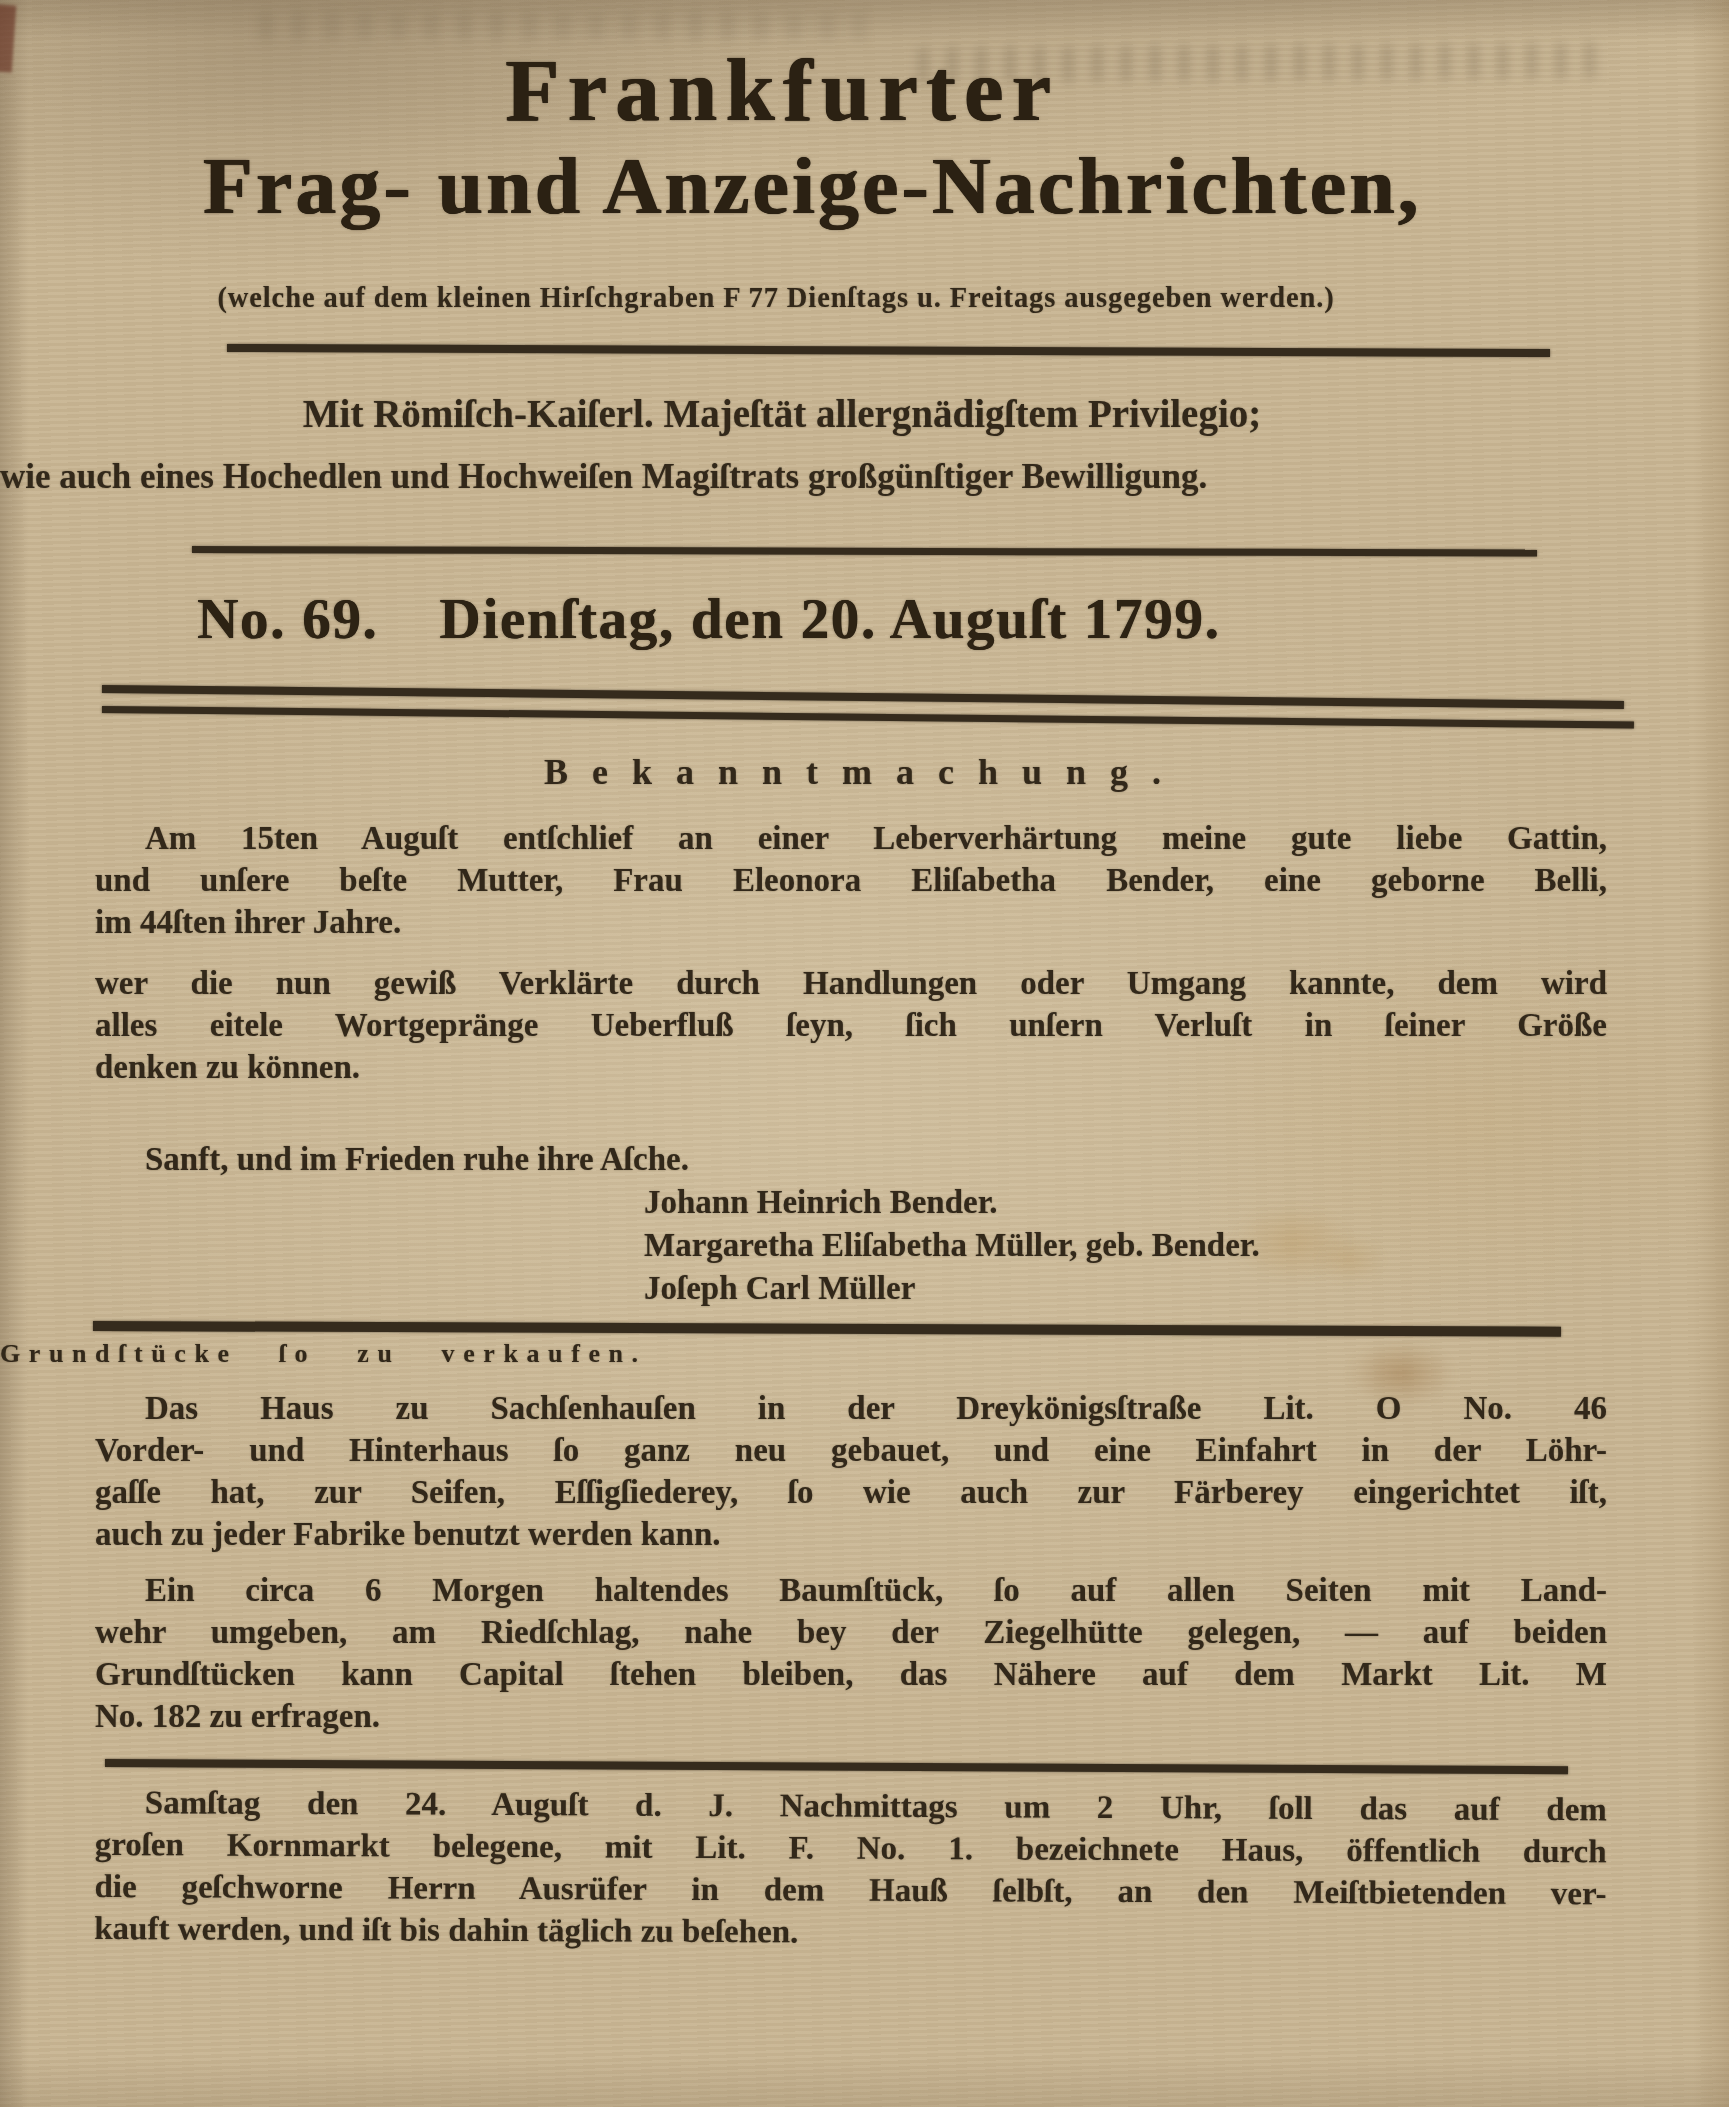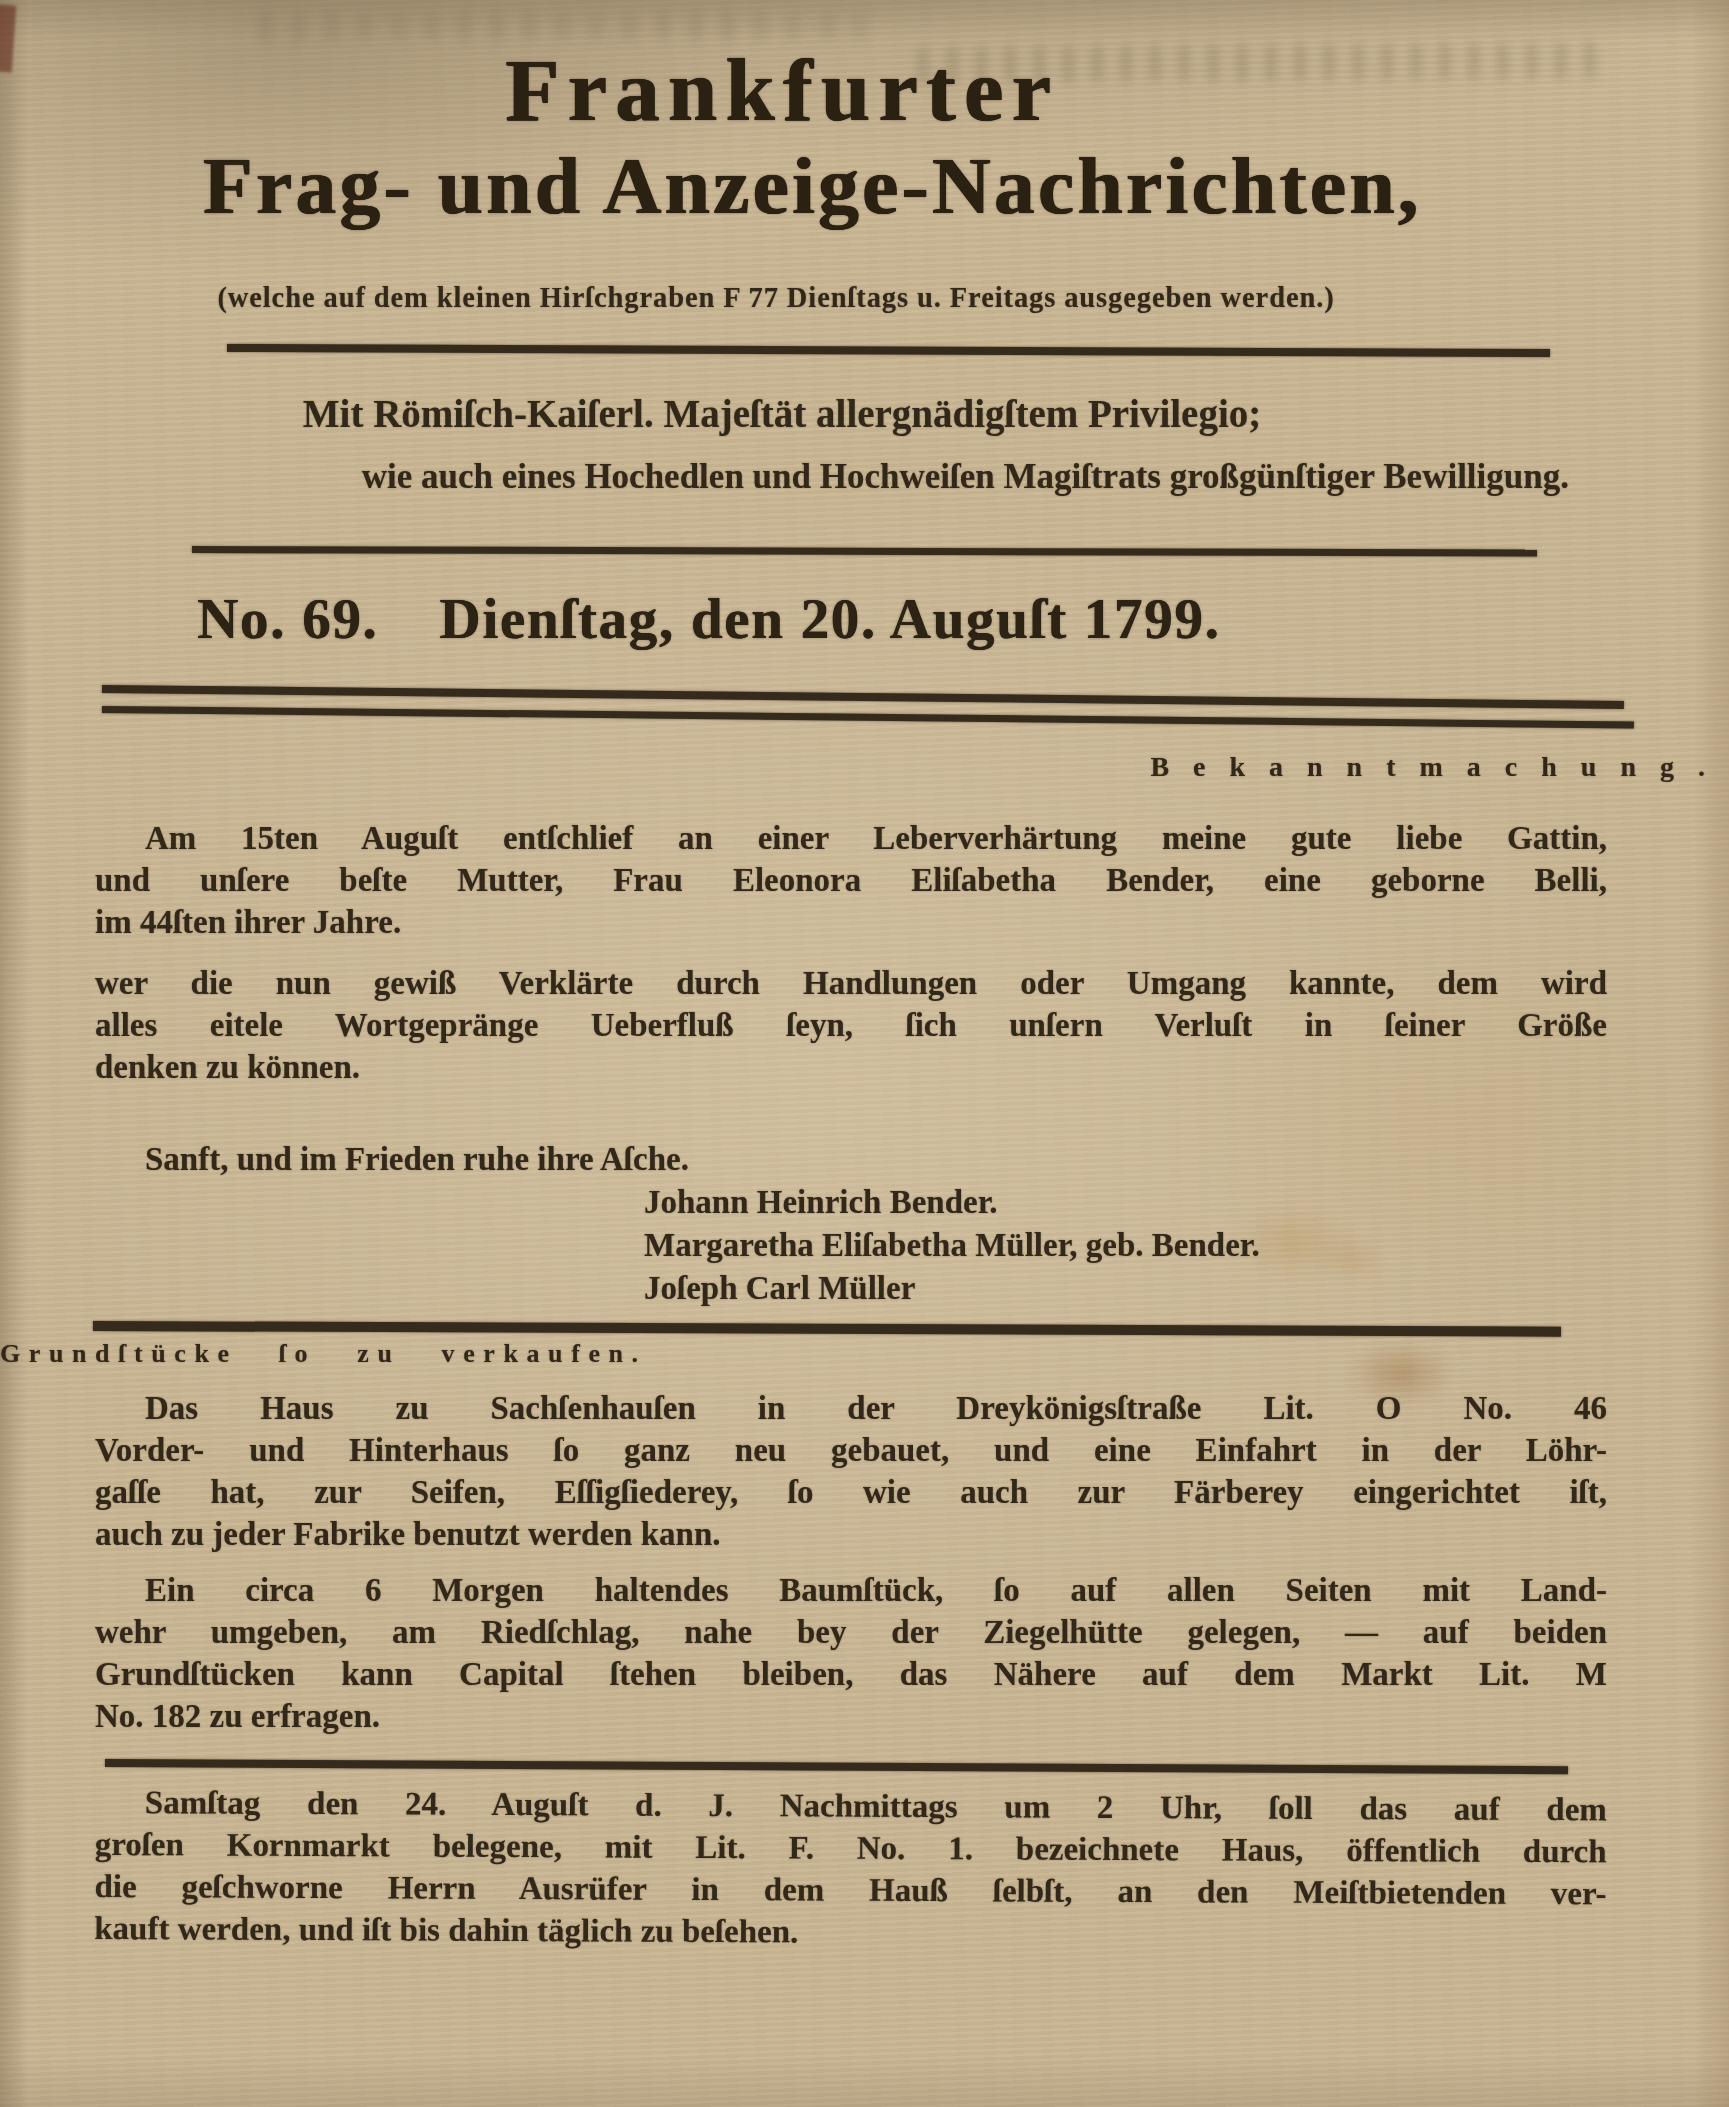--- a/index.html
+++ b/index.html
@@ -57,21 +57,21 @@
     font-size: 28.5px; font-weight: bold;
     letter-spacing: 0.9px;
   }
   .priv1 {
     top: 391px; left: 12px; right: 177px;
     text-align: center;
     font-size: 39px; font-weight: bold;
   }
   .priv2 {
     top: 457px; left: 0; right: 160px;
-    text-align: right;
+    text-align: left;
     font-size: 35px; font-weight: bold;
   }
   .issue {
     top: 586px; left: 197px; right: 104px;
     font-size: 57px; font-weight: bold;
     letter-spacing: 1.7px;
     white-space: nowrap;
     color: #2d2314;
     text-shadow: 0.5px 0 0 currentColor, 0 0 2.6px rgba(45,35,20,0.45);
   }
@@ -86,22 +86,22 @@
   .rule1 { top: 344px; left: 227px; width: 1323px; height: 7.8px;  transform: rotate(0.22deg); }
   .rule2 { top: 546px; left: 192px; width: 1345px; height: 7px;  transform: rotate(0.15deg); }
   .drule1 { top: 685px; left: 102px; width: 1522px; height: 7.8px; transform: rotate(0.60deg); }
   .drule2 { top: 706px; left: 102px; width: 1532px; height: 7px; transform: rotate(0.58deg); }
   .rule3 { top: 1321px; left: 93px; width: 1468px; height: 9.5px; transform: rotate(0.22deg); }
   .rule4 { top: 1759px; left: 105px; width: 1463px; height: 7.8px;  transform: rotate(0.28deg); }
 
   
   .sec-head1 {
     top: 751px; left: 0; right: 0;
-    text-align: right;
-    font-size: 28px; font-weight: bold;
+    text-align: center;
+    font-size: 36px; font-weight: bold;
     letter-spacing: 24px;
   }
   .sec-head2 {
     top: 1339px; left: 0; right: 26px;
     text-align: left;
     font-size: 26px; font-weight: bold;
     letter-spacing: 8.6px;
     word-spacing: 26px;
   }
 

